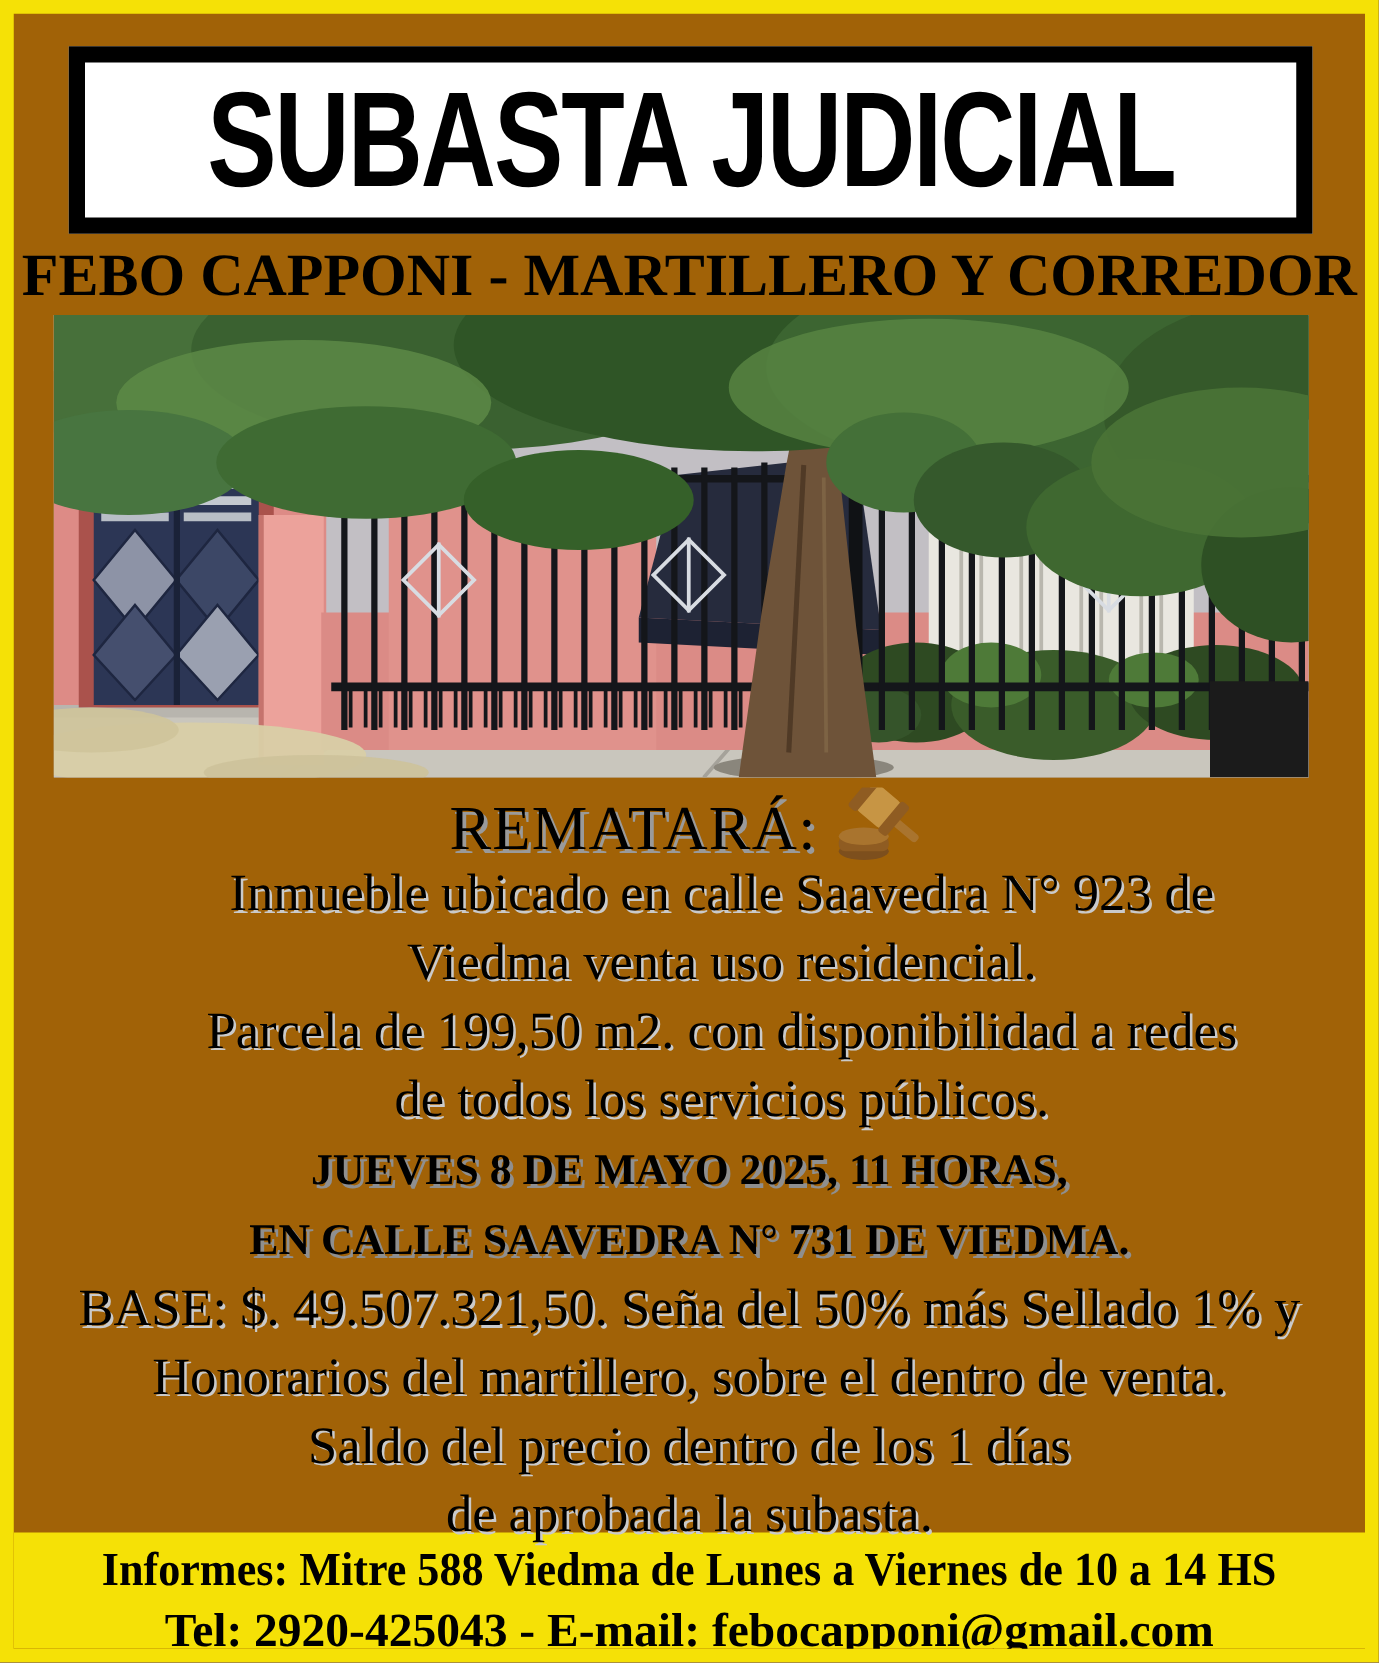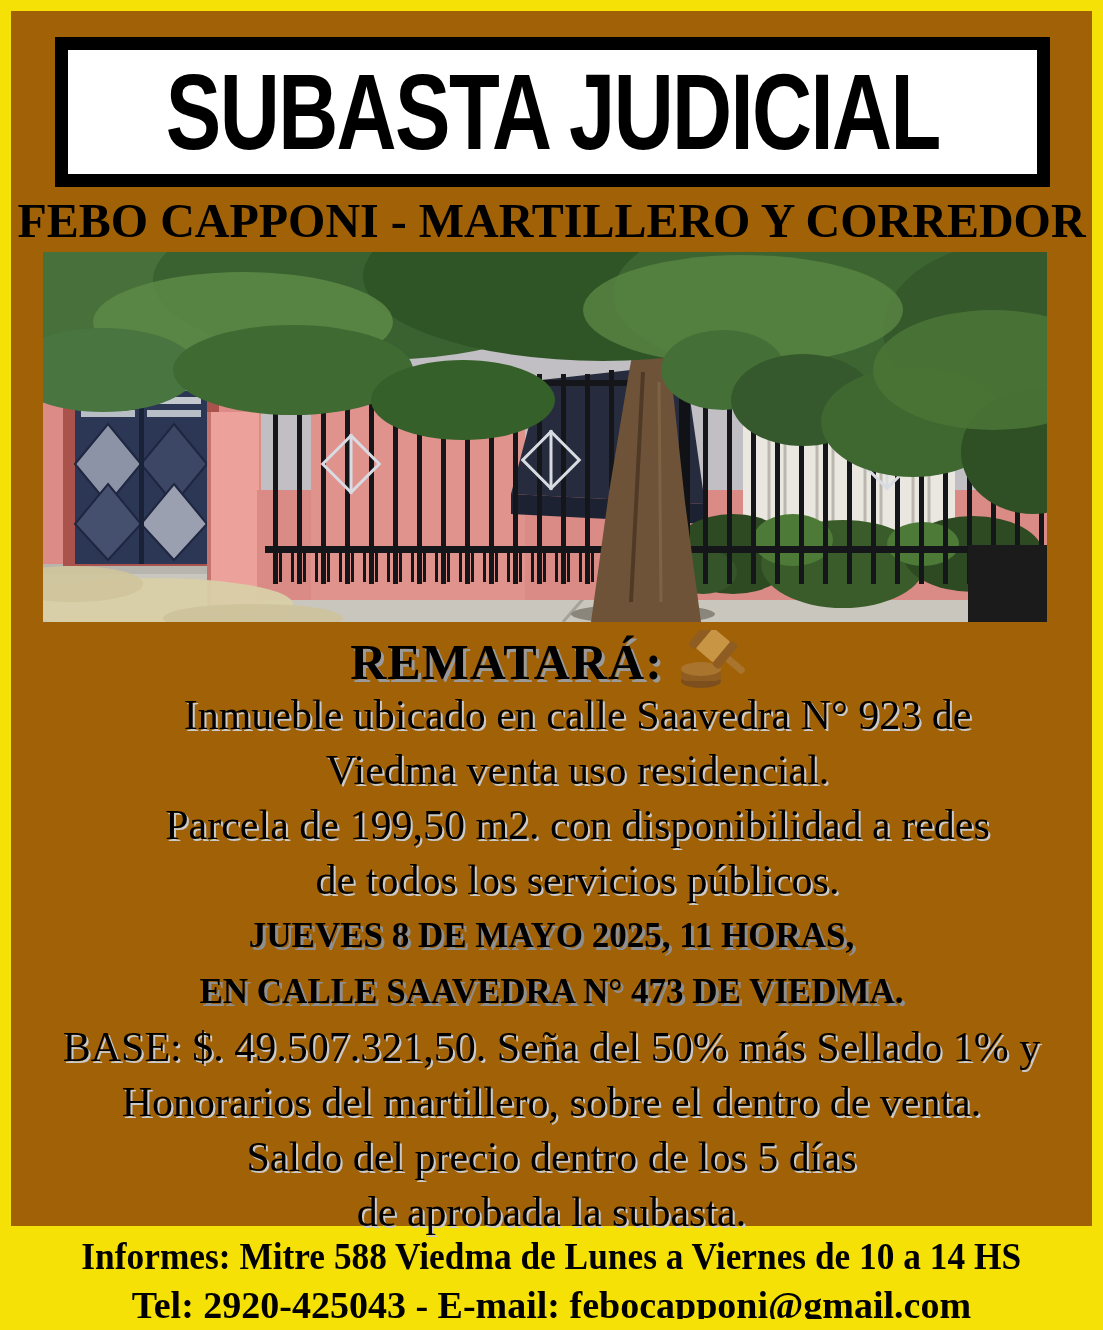--- a/index.html
+++ b/index.html
@@ -44,21 +44,21 @@
     width:1004px;height:370px;
     overflow:hidden;background:#c2bfc4;
   }
   .photo svg{display:block;width:100%;height:100%;}
   
   .rematara-row{
     position:absolute;top:619px;left:0;width:100%;height:64px;
     display:flex;align-items:center;justify-content:center;gap:16px;
   }
   .rematara{
-    font-weight:700;font-size:50px;letter-spacing:1px;
+    font-weight:400;font-size:50px;letter-spacing:1px;
     text-shadow:3px 3px 0 #9a9a9a;
     white-space:nowrap;
   }
   .gavel{width:74px;height:64px;display:inline-block;}
   .text-block{position:absolute;left:0;width:100%;text-align:center;z-index:2;}
   .text-block div{white-space:nowrap;}
   .desc{top:677px;font-size:42px;padding-left:26px;}
   .desc div{line-height:55px;text-shadow:2px 2px 0 #cacaca;}
   .date{top:897px;font-size:35px;font-weight:700;}
   .date div{line-height:56px;text-shadow:3px 3px 0 #8f8f8f;}
@@ -298,27 +298,27 @@
 
   <div class="text-block desc">
     <div>Inmueble ubicado en calle Saavedra N° 923 de</div>
     <div>Viedma venta uso residencial.</div>
     <div>Parcela de 199,50 m2. con disponibilidad a redes</div>
     <div>de todos los servicios públicos.</div>
   </div>
 
   <div class="text-block date">
     <div>JUEVES 8 DE MAYO 2025, 11 HORAS,</div>
-    <div>EN CALLE SAAVEDRA N° 473 DE VIEDMA.</div>
+    <div>EN CALLE SAAVEDRA N° 731 DE VIEDMA.</div>
   </div>
 
   <div class="text-block terms">
     <div>BASE: $. 49.507.321,50. Seña del 50% más Sellado 1% y</div>
     <div>Honorarios del martillero, sobre el dentro de venta.</div>
-    <div>Saldo del precio dentro de los 5 días</div>
+    <div>Saldo del precio dentro de los 1 días</div>
     <div>de aprobada la subasta.</div>
   </div>
 
   <div class="footer">
     <div><span class="cond92">Informes: Mitre 588 Viedma de Lunes a Viernes de 10 a 14 HS</span></div>
     <div>Tel: 2920-425043 - E-mail: febocapponi@gmail.com</div>
   </div>
 
 </div>
 

